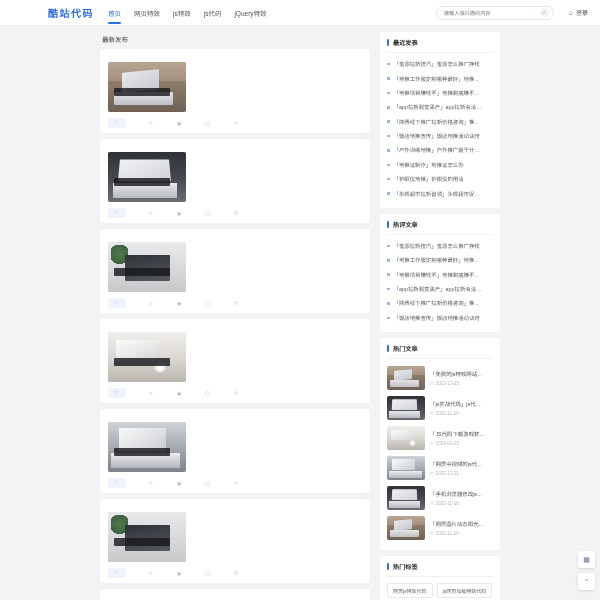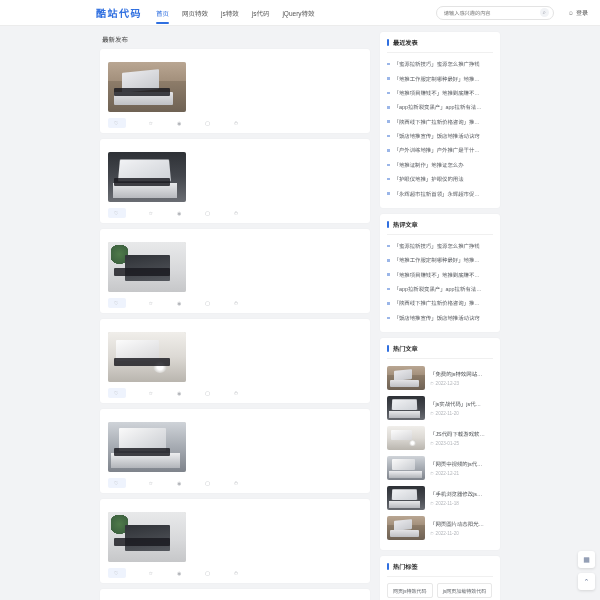--- a/index.html
+++ b/index.html
@@ -14,21 +14,20 @@
 
   
   .header {
     height: 26px;
     background: #ffffff;
     display: flex;
     align-items: center;
     border-bottom: 1px solid #ececec;
     position: relative;
     z-index: 20;
-    padding-left: 48px;
   }
   .logo {
     margin-left: 48px;
     font-size: 10px;
     font-weight: bold;
     color: #2f6fe0;
     letter-spacing: 1.5px;
     white-space: nowrap;
   }
   .nav {

